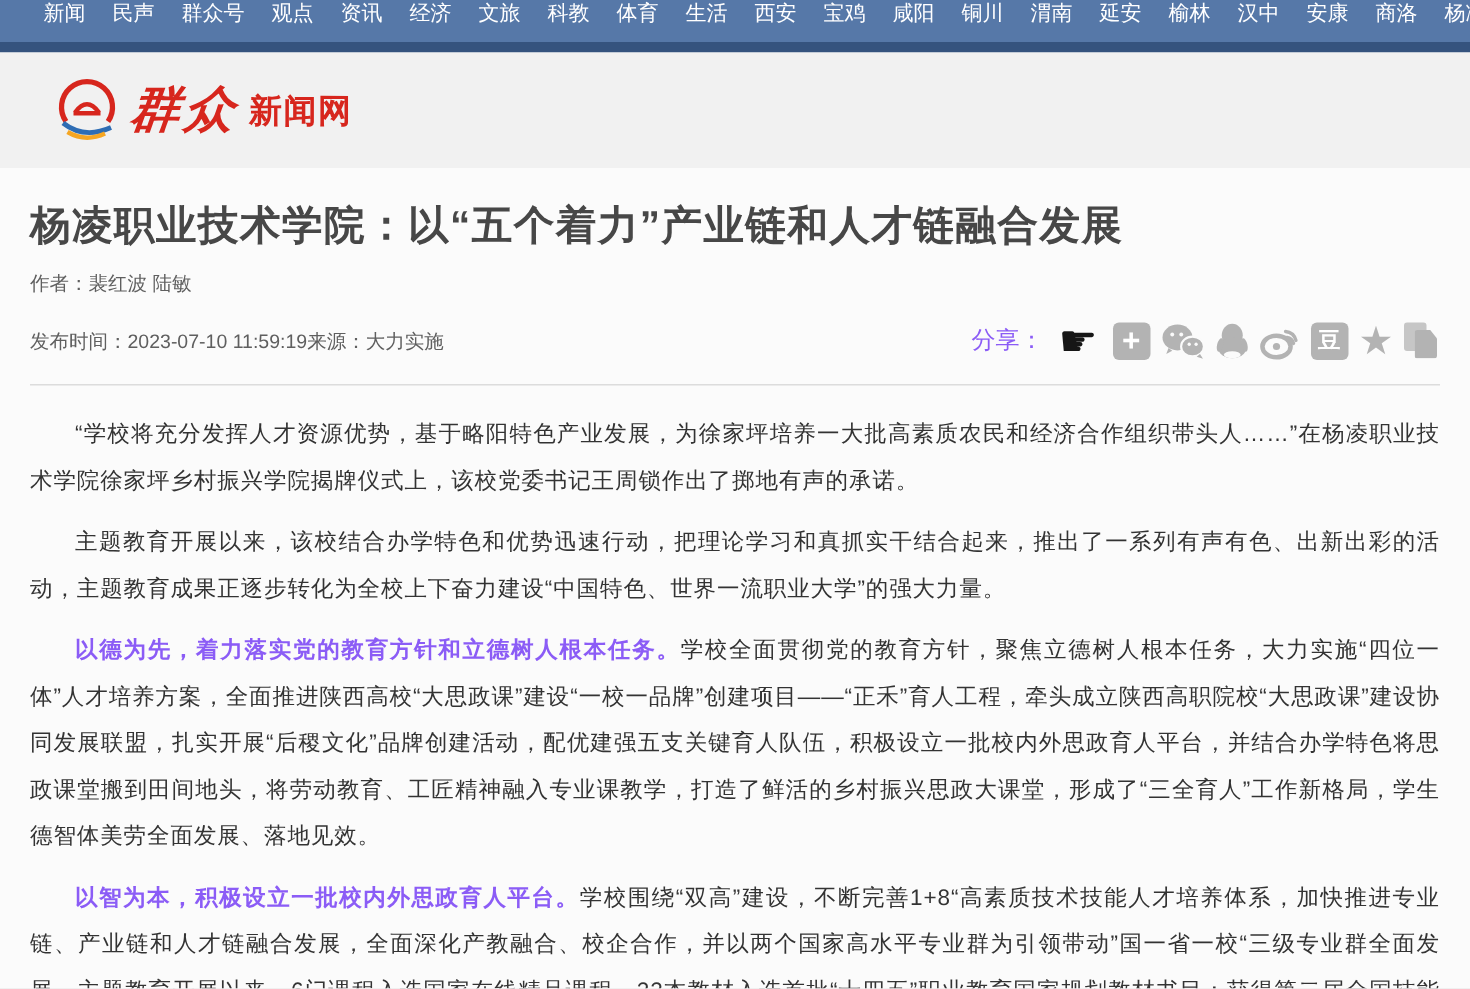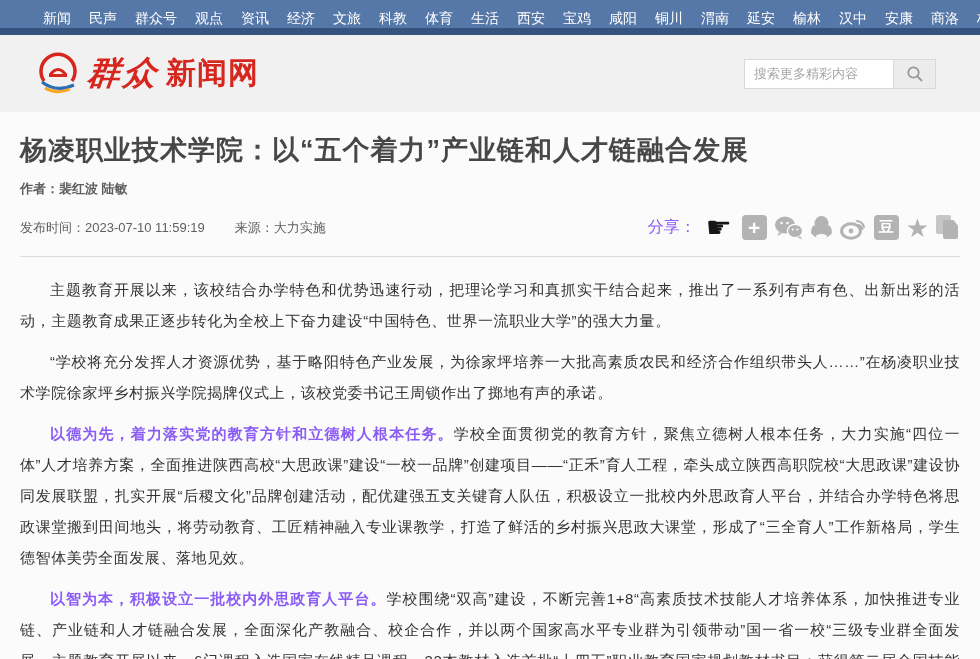--- a/index.html
+++ b/index.html
@@ -1,38 +1,38 @@
 <!DOCTYPE html>
 <html><head>
 <meta charset="utf-8">
 <style>
   html,body{margin:0;padding:0;background:#e8e8e8;font-family:"Liberation Sans","DejaVu Sans",sans-serif;}
   .page{width:980px;height:659px;overflow:hidden;background:#fbfbfb;position:relative;}
 
   
-  .topnav{background:#5678a8;height:28px;display:flex;align-items:flex-end;padding-left:34px;}
+  .topnav{background:#5678a8;height:28px;display:flex;align-items:flex-start;padding-left:20px;}
   .nav-item{color:#ffffff;font-size:14px;padding:0 9px;white-space:nowrap;cursor:pointer;text-decoration:none;}
   .nav-strip{height:7px;background:#35537e;}
 
   
   .masthead{height:77px;background:#f1f1f1;display:flex;align-items:center;justify-content:space-between;padding:0 44px 0 36px;}
   .logo{display:flex;align-items:center;gap:7px;color:#d7261d;cursor:pointer;}
   .logo-script{font-size:33px;font-weight:bold;font-style:italic;letter-spacing:3px;transform:skewX(-6deg);}
-  .logo-rest{font-size:30px;font-weight:bold;letter-spacing:1px;}
+  .logo-rest{font-size:22px;font-weight:bold;letter-spacing:1px;}
   .search{display:flex;align-items:stretch;}
   .search input{width:130px;height:28px;border:1px solid #d9d9d9;border-right:none;padding:0 9px;font-size:13px;color:#333;background:#fff;outline:none;}
   .search input::placeholder{color:#a6a6a6;}
   .search button{width:43px;background:#ececec;border:1px solid #d9d9d9;cursor:pointer;display:flex;align-items:center;justify-content:center;padding:0;}
 
   
   .article{padding:14px 20px 0;}
   .article h1{font-size:27px;color:#474747;margin:6px 0 12px;font-weight:bold;letter-spacing:1px;}
-  .author{font-size:13px;color:#5f5f5f;margin:10px 0 0;font-weight:bold;}
+  .author{font-size:13px;color:#5f5f5f;margin:10px 0 0;}
   .meta-row{display:flex;justify-content:space-between;align-items:center;margin-top:15px;}
-  .meta-left{font-size:13px;color:#5f5f5f;display:flex;gap:30px;}
+  .meta-left{font-size:13px;color:#5f5f5f;display:flex;}
   .share{display:flex;align-items:center;gap:7px;}
   .share-label{font-size:16px;color:#8b5cf6;margin-right:3px;}
   .divider{border:none;border-top:1px solid #dcdcdc;margin:14px 0 0;}
   .body-text{padding-top:17px;}
   .para{font-size:15px;line-height:31px;color:#333;text-indent:2em;margin:0 0 10px;letter-spacing:0.6px;text-align:justify;}
   .para b{font-weight:bold;color:#8b5cf6;}
 
   
   .icon{display:inline-flex;align-items:center;justify-content:center;cursor:pointer;}
   .hand{font-size:29px;color:#161616;line-height:1;font-family:"DejaVu Sans",sans-serif;margin-right:3px;}
@@ -103,31 +103,20 @@
           <path d="M8 29 A17 17 0 1 1 36 29" fill="none" stroke="#d7261d" stroke-width="3.5"></path>
           <path d="M14 23 q8 -11 16 0" fill="none" stroke="#d7261d" stroke-width="3"></path>
           <rect x="13" y="22" width="18" height="3" fill="#d7261d"></rect>
           <path d="M6 30 q14 11 32 3" fill="none" stroke="#2e6db4" stroke-width="3.2"></path>
           <path d="M9 36 q12 7 25 1" fill="none" stroke="#f5a623" stroke-width="3"></path>
         </svg>
       </span>
       <span class="logo-script">群众</span>
       <span class="logo-rest">新闻网</span>
     </div>
-    <div class="search">
-      <input type="text" placeholder="搜索更多精彩内容" style="">
-      <button>
-        <span class="icon">
-          <svg width="18" height="18" viewBox="0 0 18 18">
-            <circle cx="7.5" cy="7.5" r="5.2" fill="none" stroke="#999" stroke-width="1.8"></circle>
-            <line x1="11.5" y1="11.5" x2="16" y2="16" stroke="#999" stroke-width="1.8"></line>
-          </svg>
-        </span>
-      </button>
-    </div>
   </header>
 
   <main class="article">
     <h1>杨凌职业技术学院：以“五个着力”产业链和人才链融合发展</h1>
     <p class="author">作者：裴红波 陆敏</p>
 
     <div class="meta-row">
       <div class="meta-left">
         <span>发布时间：2023-07-10 11:59:19</span>
         <span>来源：大力实施</span>
@@ -171,23 +160,23 @@
           <span class="back"></span>
             <span class="front"></span>
         </span>
       </div>
     </div>
 
     <hr class="divider">
 
     <div class="body-text">
 
+        <p class="para"><b></b><span>“学校将充分发挥人才资源优势，基于略阳特色产业发展，为徐家坪培养一大批高素质农民和经济合作组织带头人……”在杨凌职业技术学院徐家坪乡村振兴学院揭牌仪式上，该校党委书记王周锁作出了掷地有声的承诺。</span></p>
+
         <p class="para"><b></b><span>主题教育开展以来，该校结合办学特色和优势迅速行动，把理论学习和真抓实干结合起来，推出了一系列有声有色、出新出彩的活动，主题教育成果正逐步转化为全校上下奋力建设“中国特色、世界一流职业大学”的强大力量。</span></p>
-
-        <p class="para"><b></b><span>“学校将充分发挥人才资源优势，基于略阳特色产业发展，为徐家坪培养一大批高素质农民和经济合作组织带头人……”在杨凌职业技术学院徐家坪乡村振兴学院揭牌仪式上，该校党委书记王周锁作出了掷地有声的承诺。</span></p>
 
         <p class="para"><b>以德为先，着力落实党的教育方针和立德树人根本任务。</b><span>学校全面贯彻党的教育方针，聚焦立德树人根本任务，大力实施“四位一体”人才培养方案，全面推进陕西高校“大思政课”建设“一校一品牌”创建项目——“正禾”育人工程，牵头成立陕西高职院校“大思政课”建设协同发展联盟，扎实开展“后稷文化”品牌创建活动，配优建强五支关键育人队伍，积极设立一批校内外思政育人平台，并结合办学特色将思政课堂搬到田间地头，将劳动教育、工匠精神融入专业课教学，打造了鲜活的乡村振兴思政大课堂，形成了“三全育人”工作新格局，学生德智体美劳全面发展、落地见效。</span></p>
 
         <p class="para"><b>以智为本，积极设立一批校内外思政育人平台。</b><span>学校围绕“双高”建设，不断完善1+8“高素质技术技能人才培养体系，加快推进专业链、产业链和人才链融合发展，全面深化产教融合、校企合作，并以两个国家高水平专业群为引领带动”国一省一校“三级专业群全面发展。主题教育开展以来，6门课程入选国家在线精品课程，22本教材入选首批“十四五”职业教育国家规划教材书目；获得第二届全国技能大赛暨第47届世界技能大会选拔赛2个项目资格，取得2023年全国职业院校技能大赛18个国赛项目参赛资格，参赛数量和层次位居全省高职院校前列；工业机器人技术专业被确立为教育部”TÜV莱茵数字创新赋能计划”中德合作建设项目。</span></p>
       </div>
   </main>
 
 </div>
 
 </body></html>

